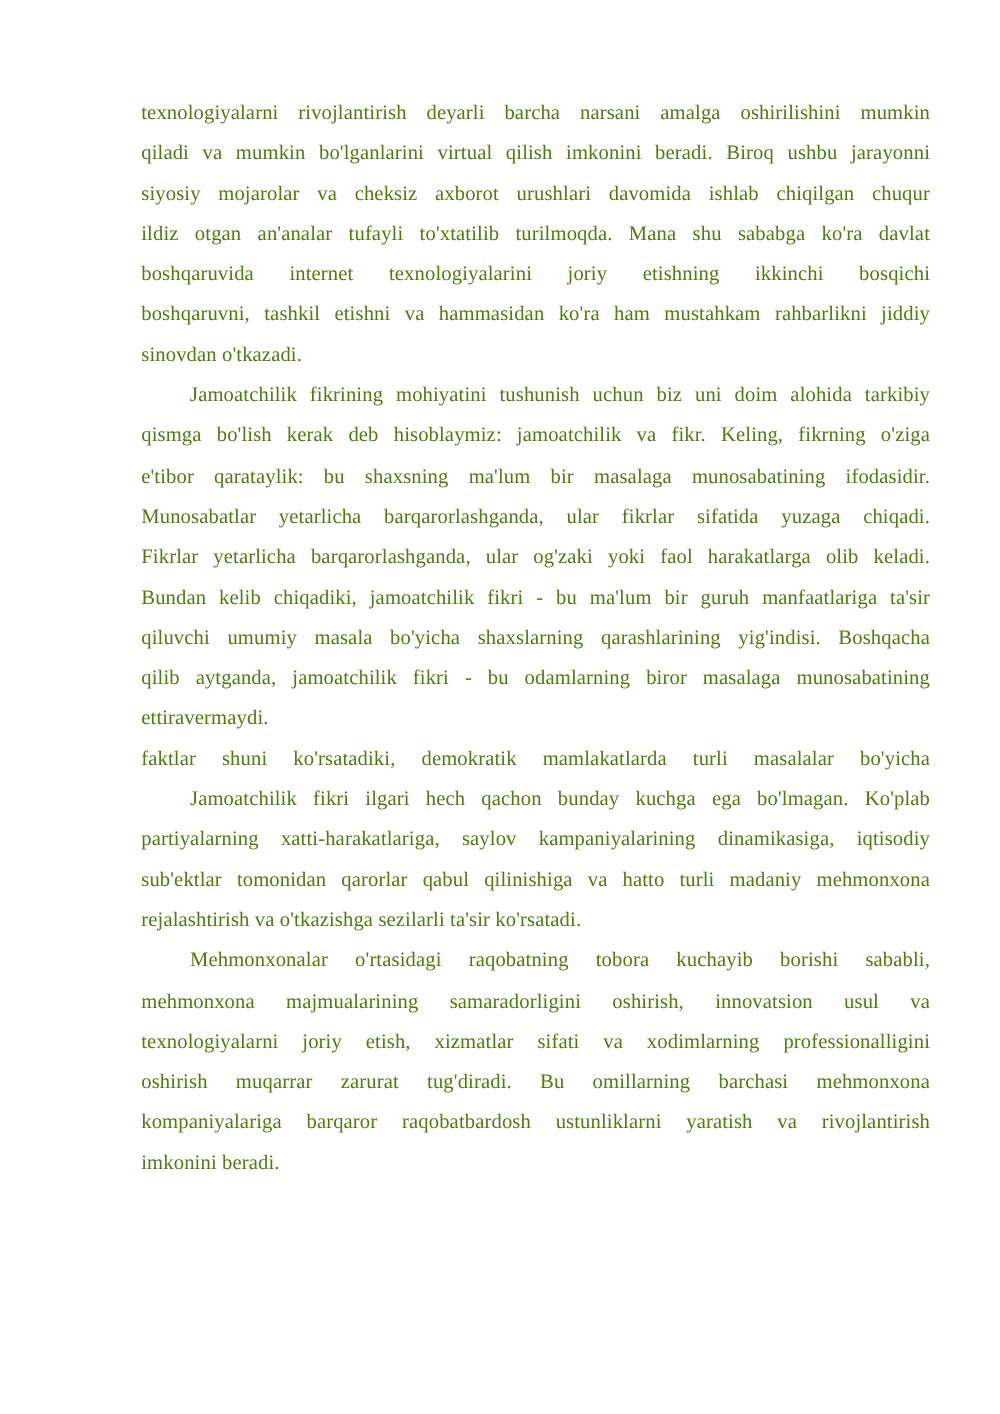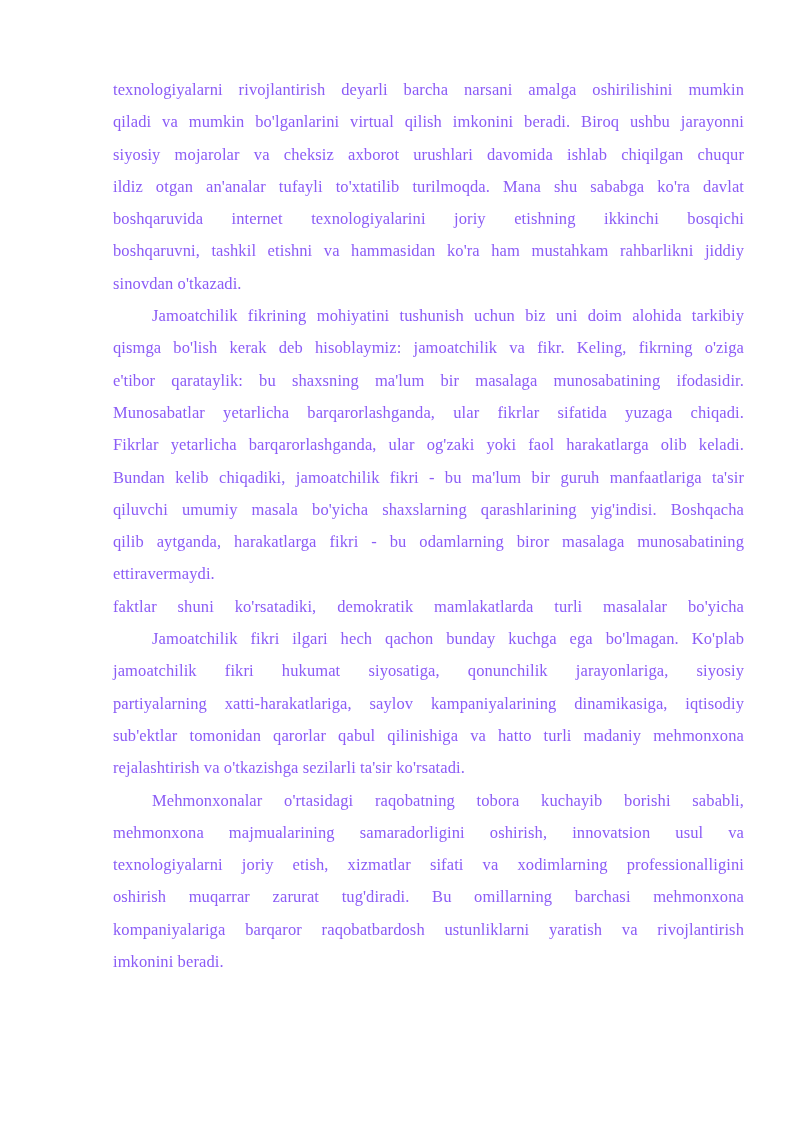--- a/index.html
+++ b/index.html
@@ -38,45 +38,44 @@
     text-align-last: left;
   }
   .line.indent {
     text-indent: 39px;
   }
 </style>
 </head>
 <body>
 
 <div class="page">
-  <div class="doc-body" style="color: #8b5cf6;">
+  <div class="doc-body" style="color: #4d7c0f;">
       <div class="paragraph">
         <div class="line">texnologiyalarni rivojlantirish deyarli barcha narsani amalga oshirilishini mumkin</div>
         <div class="line">qiladi va mumkin bo'lganlarini virtual qilish imkonini beradi. Biroq ushbu jarayonni</div>
         <div class="line">siyosiy mojarolar va cheksiz axborot urushlari davomida ishlab chiqilgan chuqur</div>
         <div class="line">ildiz otgan an'analar tufayli to'xtatilib turilmoqda. Mana shu sababga ko'ra davlat</div>
         <div class="line">boshqaruvida internet texnologiyalarini joriy etishning ikkinchi bosqichi</div>
         <div class="line">boshqaruvni, tashkil etishni va hammasidan ko'ra ham mustahkam rahbarlikni jiddiy</div>
         <div class="line last">sinovdan o'tkazadi.</div>
       </div>
       <div class="paragraph">
         <div class="line indent">Jamoatchilik fikrining mohiyatini tushunish uchun biz uni doim alohida tarkibiy</div>
         <div class="line">qismga bo'lish kerak deb hisoblaymiz: jamoatchilik va fikr. Keling, fikrning o'ziga</div>
         <div class="line">e'tibor qarataylik: bu shaxsning ma'lum bir masalaga munosabatining ifodasidir.</div>
         <div class="line">Munosabatlar yetarlicha barqarorlashganda, ular fikrlar sifatida yuzaga chiqadi.</div>
         <div class="line">Fikrlar yetarlicha barqarorlashganda, ular og'zaki yoki faol harakatlarga olib keladi.</div>
         <div class="line">Bundan kelib chiqadiki, jamoatchilik fikri - bu ma'lum bir guruh manfaatlariga ta'sir</div>
         <div class="line">qiluvchi umumiy masala bo'yicha shaxslarning qarashlarining yig'indisi. Boshqacha</div>
-        <div class="line">qilib aytganda, harakatlarga fikri - bu odamlarning biror masalaga munosabatining</div>
+        <div class="line">qilib aytganda, jamoatchilik fikri - bu odamlarning biror masalaga munosabatining</div>
         <div class="line last">ettiravermaydi.</div>
       </div>
       <div class="paragraph">
         <div class="line">faktlar shuni ko'rsatadiki, demokratik mamlakatlarda turli masalalar bo'yicha</div>
         <div class="line indent">Jamoatchilik fikri ilgari hech qachon bunday kuchga ega bo'lmagan. Ko'plab</div>
-        <div class="line">jamoatchilik fikri hukumat siyosatiga, qonunchilik jarayonlariga, siyosiy</div>
         <div class="line">partiyalarning xatti-harakatlariga, saylov kampaniyalarining dinamikasiga, iqtisodiy</div>
         <div class="line">sub'ektlar tomonidan qarorlar qabul qilinishiga va hatto turli madaniy mehmonxona</div>
         <div class="line last">rejalashtirish va o'tkazishga sezilarli ta'sir ko'rsatadi.</div>
       </div>
       <div class="paragraph">
         <div class="line indent">Mehmonxonalar o'rtasidagi raqobatning tobora kuchayib borishi sababli,</div>
         <div class="line">mehmonxona majmualarining samaradorligini oshirish, innovatsion usul va</div>
         <div class="line">texnologiyalarni joriy etish, xizmatlar sifati va xodimlarning professionalligini</div>
         <div class="line">oshirish muqarrar zarurat tug'diradi. Bu omillarning barchasi mehmonxona</div>
         <div class="line">kompaniyalariga barqaror raqobatbardosh ustunliklarni yaratish va rivojlantirish</div>

